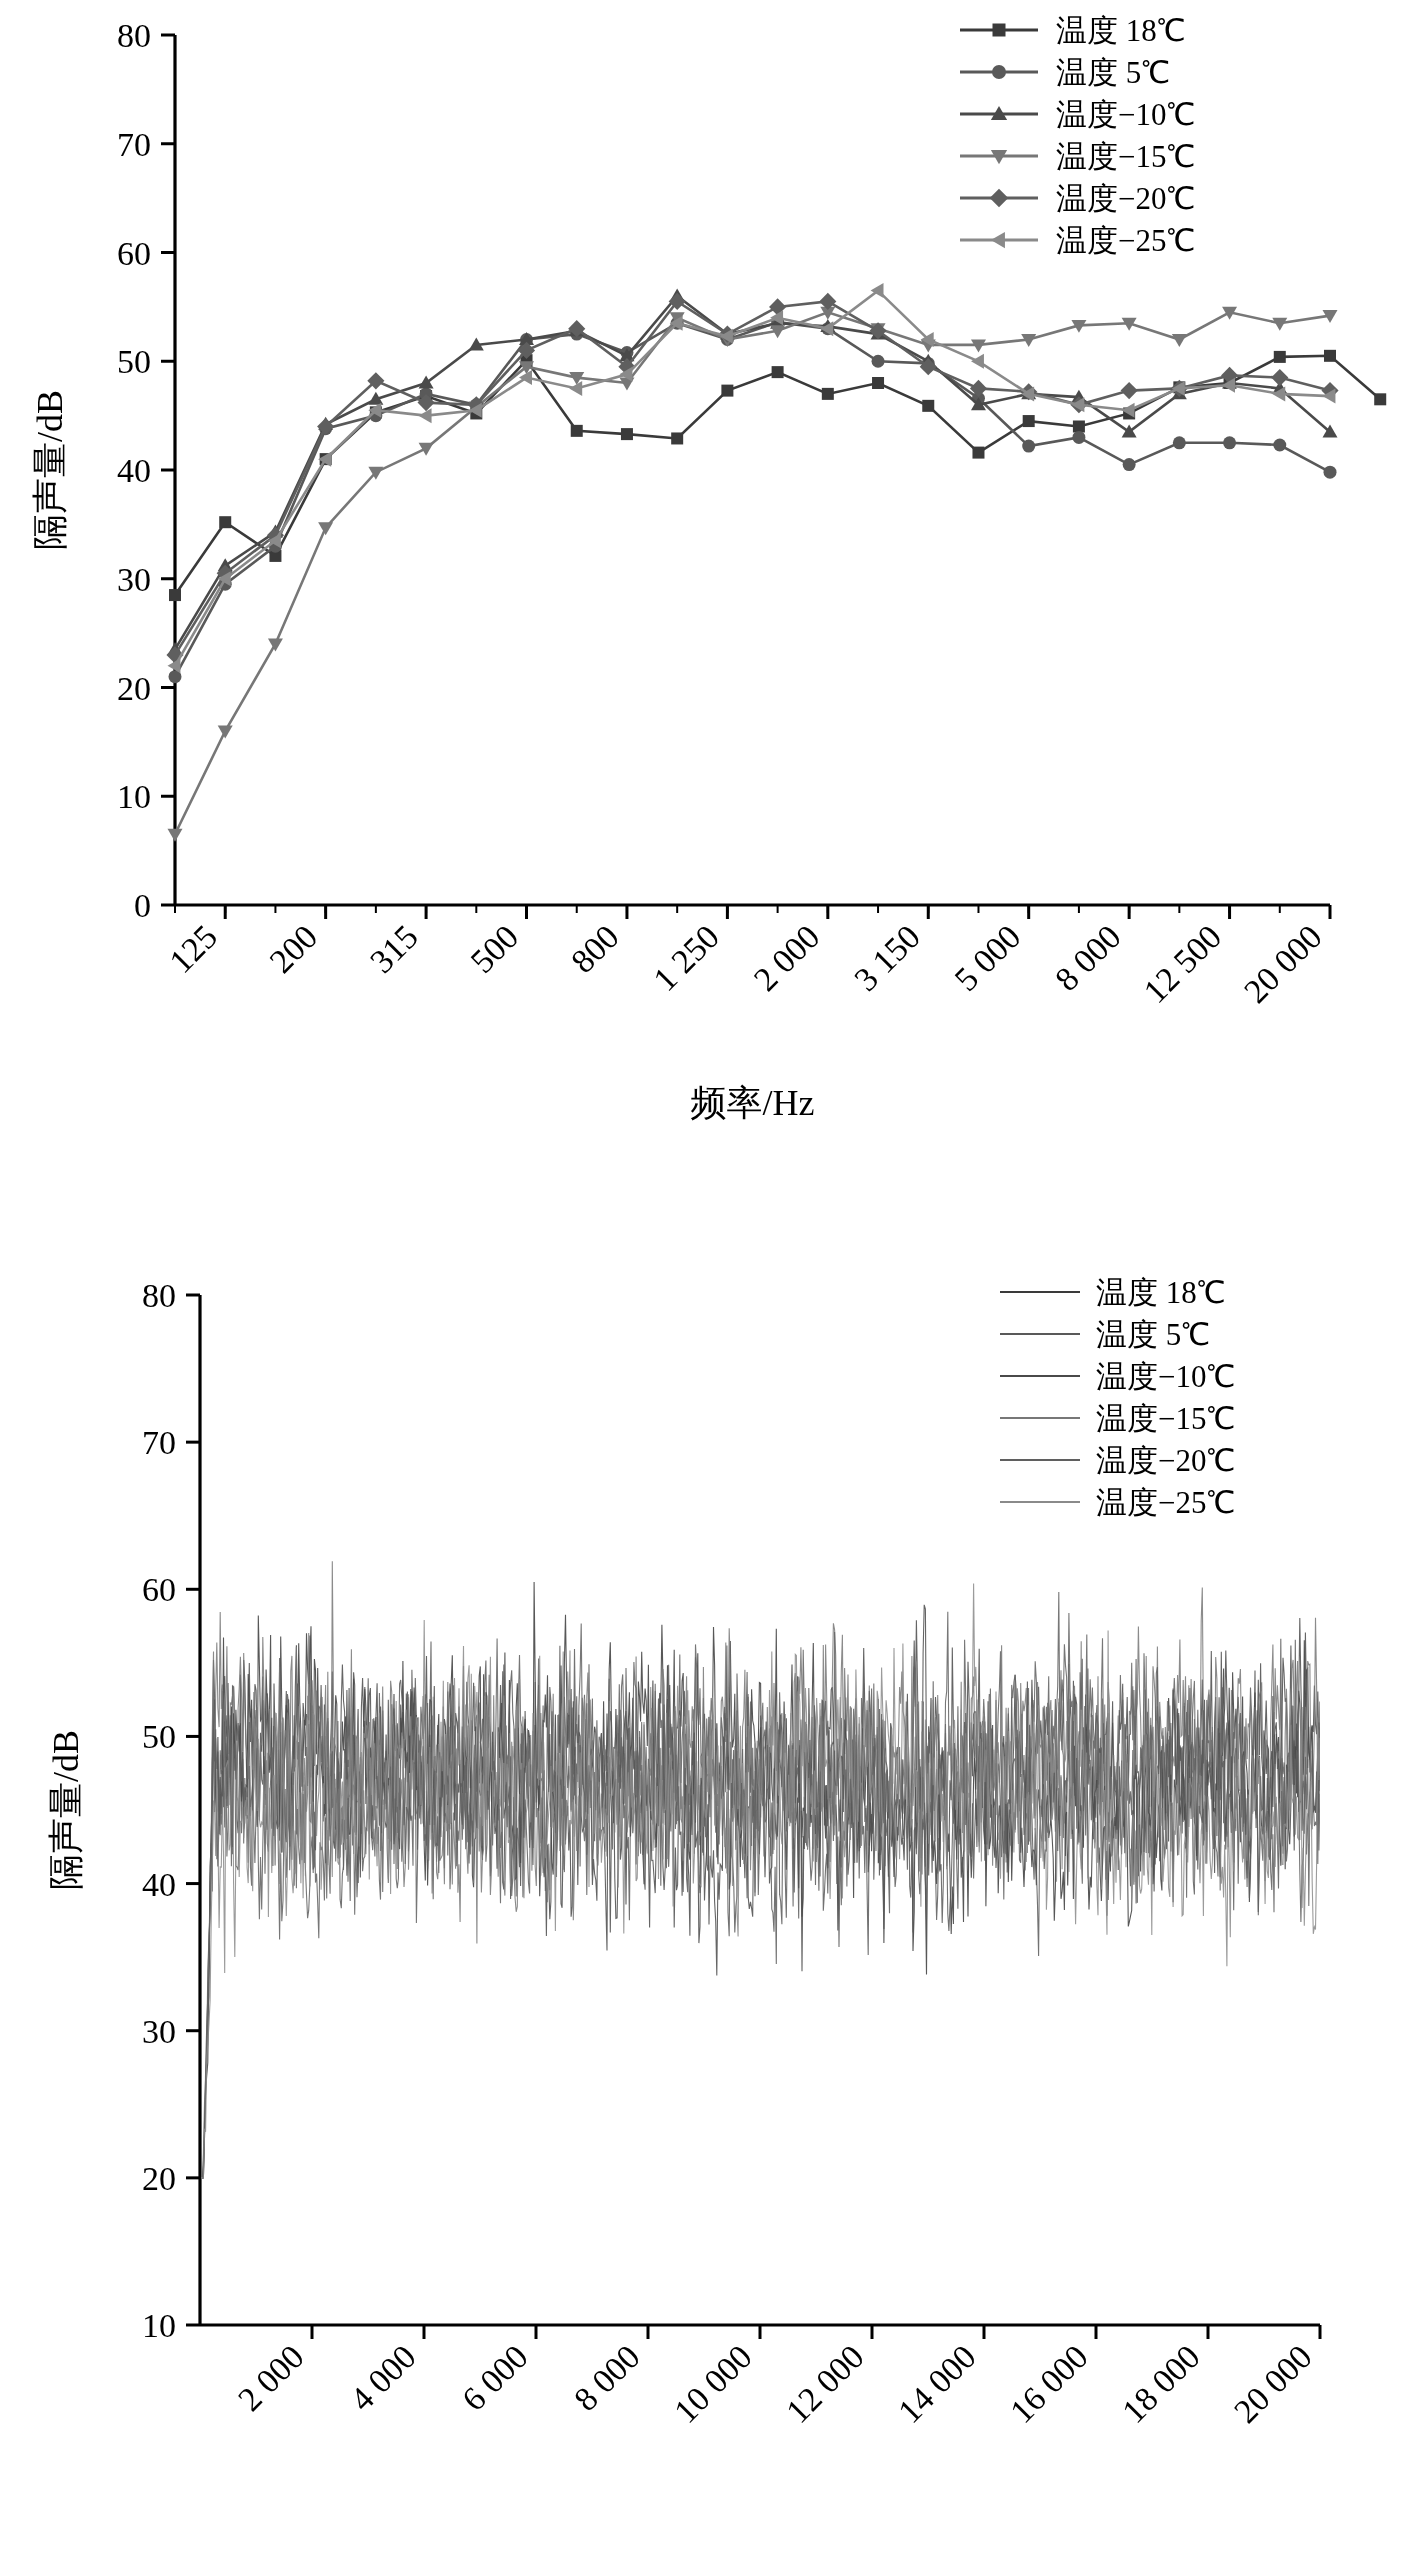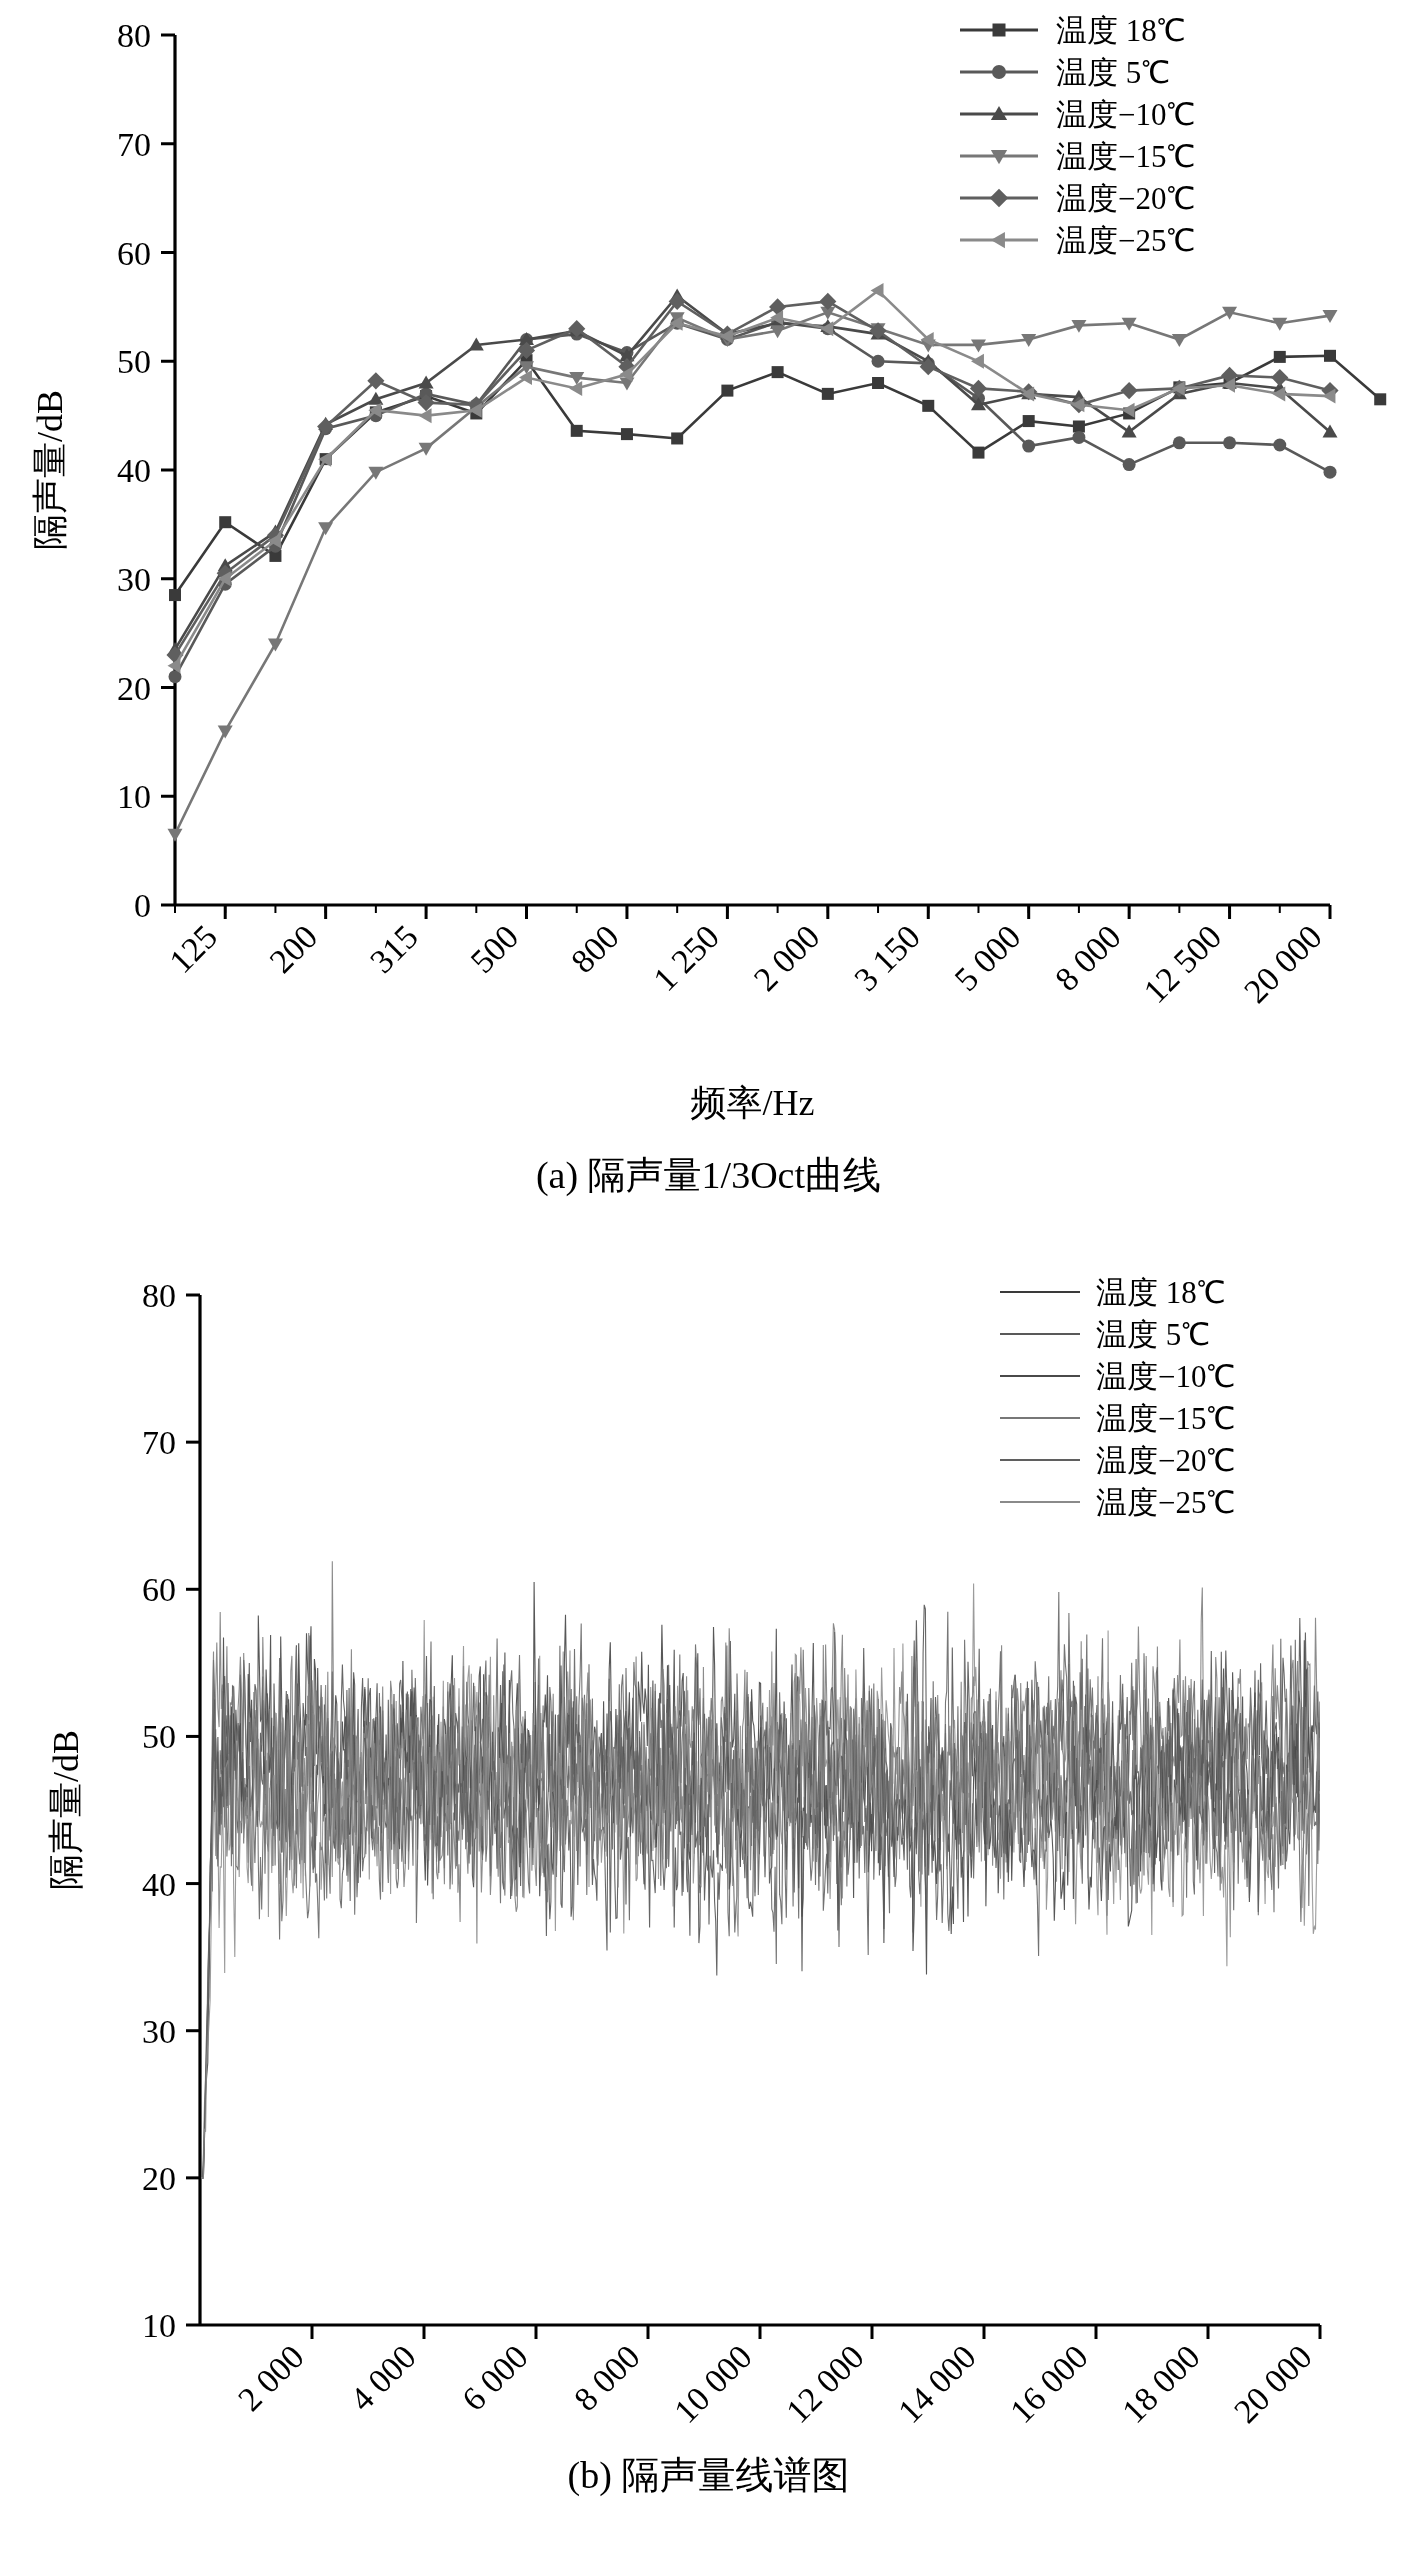--- a/index.html
+++ b/index.html
@@ -273,21 +273,20 @@
           <polygon points="999,164.125 990.875,150.0909090909091 1007.125,150.0909090909091" fill="#777777"></polygon>
           <text x="1056" y="167" class="legend-text">温度−15℃</text>
           <line x1="960" y1="198" x2="1038" y2="198" stroke="#5f5f5f" stroke-width="2.8"></line>
           <polygon points="999,188.71428571428572 1008.2857142857143,198 999,207.28571428571428 989.7142857142857,198" fill="#5f5f5f"></polygon>
           <text x="1056" y="209" class="legend-text">温度−20℃</text>
           <line x1="960" y1="240" x2="1038" y2="240" stroke="#8a8a8a" stroke-width="2.8"></line>
           <polygon points="990.875,240 1004.9090909090909,231.875 1004.9090909090909,248.125" fill="#8a8a8a"></polygon>
           <text x="1056" y="251" class="legend-text">温度−25℃</text>
         </g>
       </svg>
-    <div class="caption">(a) 隔声量1/3Oct曲线</div>
   </div>
 
   <div class="panel" id="panel-b">
     <svg id="svg-b" width="1417" height="1200" viewBox="0 0 1417 1200">
         <g>
           <line x1="200" y1="45" x2="200" y2="1075" stroke="#000" stroke-width="3.2"></line>
           <line x1="200" y1="1075" x2="1320" y2="1075" stroke="#000" stroke-width="3.2"></line>
           <line x1="200" y1="1075" x2="186" y2="1075" stroke="#000" stroke-width="3"></line>
           <text x="176" y="1087" text-anchor="end" class="tick-text">10</text>
           <line x1="200" y1="927.8571428571429" x2="186" y2="927.8571428571429" stroke="#000" stroke-width="3"></line>
@@ -346,16 +345,15 @@
           <line x1="1000" y1="126" x2="1080" y2="126" stroke="#4a4a4a" stroke-width="2.2"></line>
           <text x="1096" y="137" class="legend-text">温度−10℃</text>
           <line x1="1000" y1="168" x2="1080" y2="168" stroke="#777777" stroke-width="2.2"></line>
           <text x="1096" y="179" class="legend-text">温度−15℃</text>
           <line x1="1000" y1="210" x2="1080" y2="210" stroke="#5f5f5f" stroke-width="2.2"></line>
           <text x="1096" y="221" class="legend-text">温度−20℃</text>
           <line x1="1000" y1="252" x2="1080" y2="252" stroke="#8a8a8a" stroke-width="2.2"></line>
           <text x="1096" y="263" class="legend-text">温度−25℃</text>
         </g>
       </svg>
-    <div class="caption">(b) 隔声量线谱图</div>
   </div>
 
 </div>
 
 </body></html>

